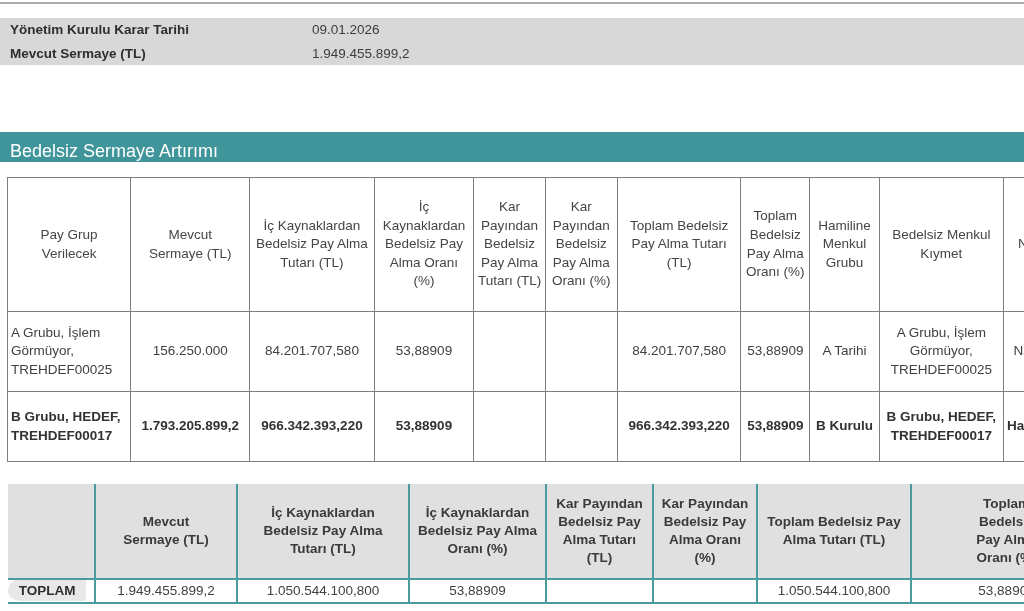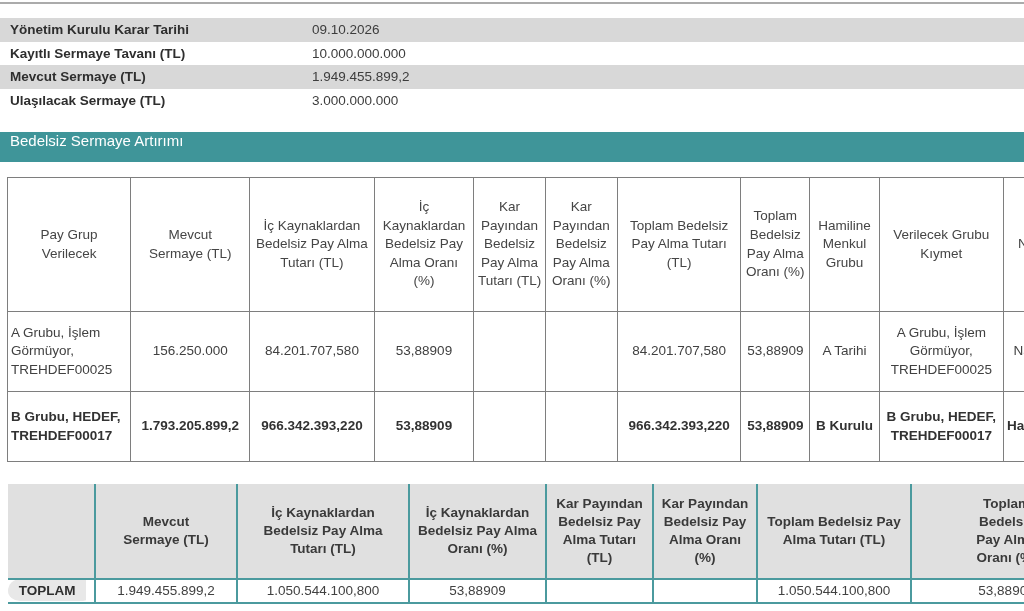--- a/index.html
+++ b/index.html
@@ -15,22 +15,22 @@
   
   .kv { position:absolute; top:18px; left:0; width:1024px; }
   .kv-row { display:flex; height:23.5px; align-items:center; width:1024px; }
   .kv-row.alt { background:#d8d8d8; }
   .kv-label { width:312px; padding-left:10px; font-weight:bold; color:#2e2e2e; }
   .kv-value { flex:1; color:#3d3d3d; }
 
   
   .section-bar {
     position:absolute; top:132px; left:0; width:1024px; height:30px;
-    background:#3f9599; color:#ffffff; display:flex; align-items:flex-start;
-    padding-left:10px; font-size:15px;
+    background:#3f9599; color:#ffffff; display:flex; align-items:flex-end;
+    padding-left:10px; font-size:18px;
   }
 
   
   .tbl-clip { position:absolute; overflow:hidden; }
   .main-clip { top:177px; left:7px; width:1017px; height:287px; }
   table { border-collapse:collapse; table-layout:fixed; }
   .main-tbl { width:1053px; font-size:13.5px; color:#414141; }
   .main-tbl td { border:1px solid #7e7e7e; vertical-align:middle; text-align:center;
                  padding:1px 3px; line-height:1.38; overflow:hidden; }
   .main-tbl tr.hdr { height:134px; }
@@ -62,33 +62,25 @@
 </head>
 <body>
 
 <div class="page">
 
   <div class="top-rule"></div>
 
   <div class="kv">
     <div class="kv-row alt">
       <div class="kv-label">Yönetim Kurulu Karar Tarihi</div>
-      <div class="kv-value">09.10.2026</div>
-    </div>
-    <div class="kv-row">
-      <div class="kv-label">Kayıtlı Sermaye Tavanı (TL)</div>
-      <div class="kv-value">10.000.000.000</div>
+      <div class="kv-value">09.01.2026</div>
     </div>
     <div class="kv-row alt">
       <div class="kv-label">Mevcut Sermaye (TL)</div>
       <div class="kv-value">1.949.455.899,2</div>
-    </div>
-    <div class="kv-row">
-      <div class="kv-label">Ulaşılacak Sermaye (TL)</div>
-      <div class="kv-value">3.000.000.000</div>
     </div>
   </div>
 
   <div class="section-bar">
     <span>Bedelsiz Sermaye Artırımı</span>
   </div>
 
   <div class="tbl-clip main-clip">
     <table class="main-tbl">
       <colgroup>
@@ -108,21 +100,21 @@
           <tr class="hdr">
         <td class="hdr-pad">Pay Grup Verilecek</td>
         <td class="hdr-pad">Mevcut Sermaye (TL)</td>
         <td>İç Kaynaklardan Bedelsiz Pay Alma Tutarı (TL)</td>
         <td>İç Kaynaklardan Bedelsiz Pay Alma Oranı (%)</td>
         <td>Kar Payından Bedelsiz Pay Alma Tutarı (TL)</td>
         <td>Kar Payından Bedelsiz Pay Alma Oranı (%)</td>
         <td>Toplam Bedelsiz Pay Alma Tutarı (TL)</td>
         <td>Toplam Bedelsiz Pay Alma Oranı (%)</td>
         <td>Hamiline Menkul Grubu</td>
-        <td class="hdr-pad2">Verilecek Grubu Kıymet</td>
+        <td class="hdr-pad2">Bedelsiz Menkul Kıymet</td>
         <td>Nevi</td>
       </tr>
       <tr class="r1">
         <td class="left">A Grubu, İşlem Görmüyor, TREHDEF00025</td>
         <td>156.250.000</td>
         <td>84.201.707,580</td>
         <td>53,88909</td>
         <td></td>
         <td></td>
         <td>84.201.707,580</td>

